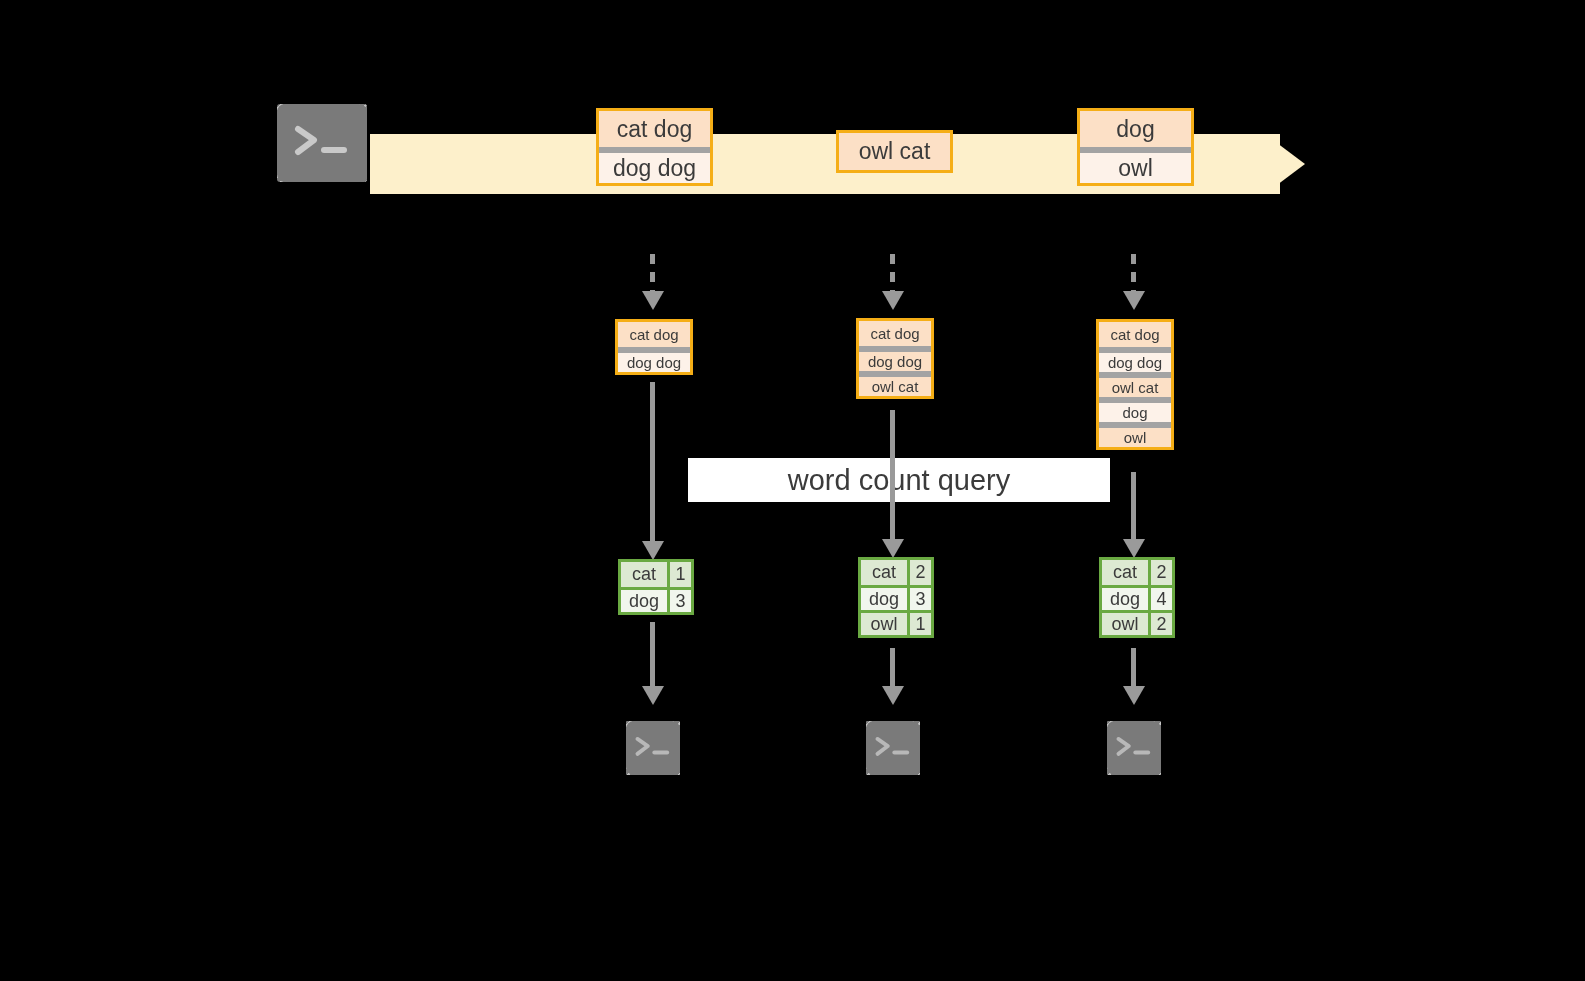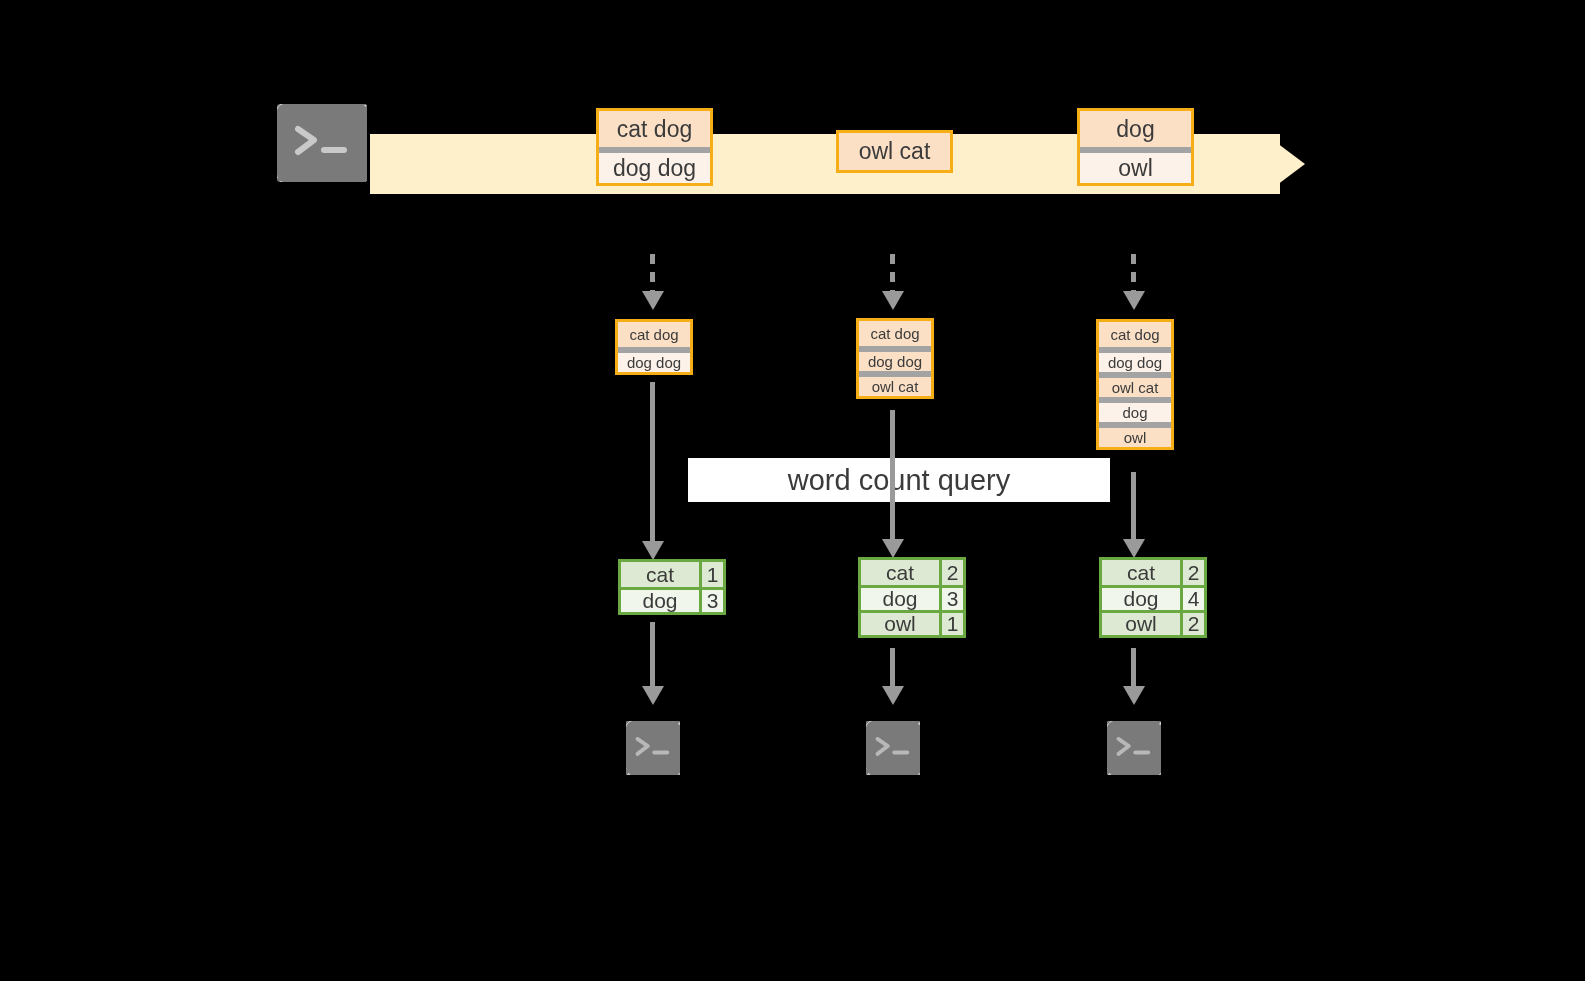--- a/index.html
+++ b/index.html
@@ -99,23 +99,22 @@
   }
   .grow + .grow { border-top: 3px solid #6aa942; }
   .grow.dark  { background: #dde9d2; }
   .grow.light { background: #f1f6ed; }
   .gcell {
     box-sizing: border-box;
     display: flex;
     align-items: center;
     justify-content: center;
     color: #3b3b3b;
-    font-size: 21px;
+    font-size: 18px;
     white-space: nowrap;
-    margin-left: 16px;
   }
   .gcell.key { width: 46px; }
   .gcell.val { width: 24px; border-left: 3px solid #6aa942; }
 
   
   .vline {
     position: absolute;
     width: 5px;
     background: #9a9a9a;
   }

